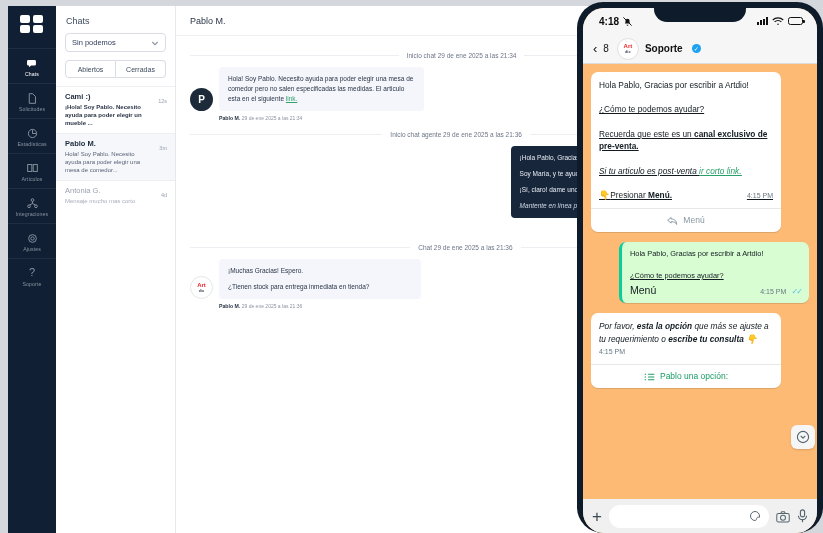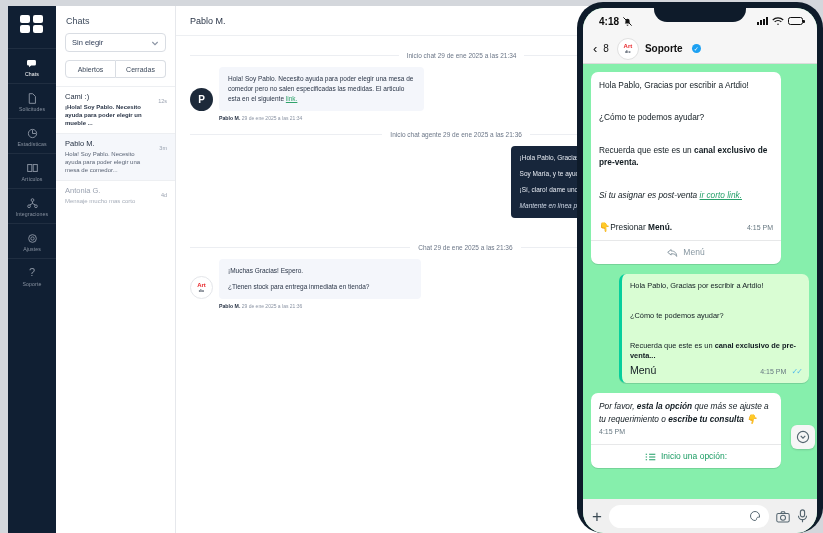--- a/index.html
+++ b/index.html
@@ -57,21 +57,21 @@
     color: #3d4a5c; display: flex; align-items: center; justify-content: center;
     cursor: pointer; background: #fff;
   }
   .seg:first-child { border-radius: 4px 0 0 4px; }
   .seg:last-child { border-radius: 0 4px 4px 0; border-left: none; }
   .conv {
     padding: 5px 9px 6px; border-top: 1px solid #edeff2;
     position: relative; cursor: pointer;
   }
   .conv.selected { background: #f5f7fb; }
-  .conv-name { font-size: 7.5px; font-weight: normal; color: #1f2b3d; margin-bottom: 2px; }
+  .conv-name { font-size: 7.5px; font-weight: bold; color: #1f2b3d; margin-bottom: 2px; }
   .conv-name.muted { font-weight: normal; color: #9aa2b0; }
   .conv-prev { font-size: 6px; color: #5a6475; line-height: 8px; width: 86px; }
   .conv-prev.bold { font-weight: bold; color: #2a3547; }
   .conv-prev.muted { color: #a7aeba; }
   .conv-time { position: absolute; right: 8px; top: 11px; font-size: 5.5px; color: #9aa2b0; }
 
   
   #conv-main { flex: 1; display: flex; flex-direction: column; background: #fff; min-width: 0; }
   #conv-header {
     height: 30px; border-bottom: 1px solid #edeff2; display: flex;
@@ -112,21 +112,21 @@
     width: 104px; height: 104px; border-radius: 50%;
     background: #25d366;
   }
   #phone {
     position: absolute; right: 0px; top: 2px;
     width: 246px; height: 531px;
     background: #0e1b2a; border-radius: 26px;
     padding: 6px 6px 0; overflow: hidden;
   }
   #phone-screen {
-    width: 100%; height: 100%; background: #86efac;
+    width: 100%; height: 100%; background: #fdba74;
     border-radius: 21px; overflow: hidden; position: relative;
     display: flex; flex-direction: column;
   }
   #status-bar {
     height: 26px; background: #f6f6f6; display: flex; align-items: center;
     justify-content: space-between; padding: 0 14px 0 16px;
     font-size: 10px; font-weight: bold; color: #0b0b0b; position: relative;
   }
   #status-bar .left { display: flex; align-items: center; gap: 3px; }
   .notch {
@@ -165,21 +165,21 @@
 
   #phone-chat { flex: 1; padding: 8px 8px 0; overflow: hidden; position: relative; }
 
   .wa-bubble {
     border-radius: 7px; padding: 7px 8px 5px; font-size: 8.3px; line-height: 12.4px;
     color: #111b21; position: relative; box-shadow: 0 1px 0.5px rgba(11,20,26,.13);
     max-width: 190px;
   }
   .wa-in { background: #ffffff; margin-right: 28px; }
   .wa-out { background: #d9fdd3; margin-left: 28px; border-left: 3px solid #06cf9c; }
-  .wa-bubble p + p { margin-top: 20px; }
+  .wa-bubble p + p { margin-top: 12px; text-decoration: underline; }
   .wa-bubble a { color: #27a06a; text-decoration: underline; }
   .wa-time { font-size: 7px; color: #667781; white-space: nowrap; }
   .wa-footbtn {
     border-top: 1px solid #e7e8e9; margin: 6px -8px -5px; padding: 5px 0;
     display: flex; align-items: center; justify-content: center; gap: 5px;
     font-size: 8.5px; color: #8696a0; cursor: pointer;
   }
   .wa-footbtn.green { color: #1a9c63; }
   .wa-menu-line { display: flex; align-items: baseline; justify-content: space-between; margin-top: 3px; }
   .wa-menu-line .mtxt { font-size: 10.5px; color: #111b21; }
@@ -281,21 +281,21 @@
     <div class="rail-item">
       <span class="rail-ico">?</span>
       <span class="rail-label">Soporte</span>
     </div>
   </div>
 
   <div id="chat-list-col">
     <div id="chat-list-title">Chats</div>
 
     <div class="select-box">
-      <span class="val">Sin elegir</span>
+      <span class="val">Sin podemos</span>
       <svg class="chev" viewBox="0 0 12 12">
           <path d="M2 4.5l4 4 4-4"></path>
         </svg>
     </div>
 
     <div class="seg-row">
       <div class="seg">Abiertos</div>
       <div class="seg">Cerradas</div>
     </div>
 
@@ -430,44 +430,41 @@
     <div id="phone-chat">
 
       <div class="msg-block">
         <div class="wa-bubble wa-in">
           <p>Hola Pablo, Gracias por escribir a Artdio!</p>
           <p>¿Cómo te podemos ayudar?</p>
           <p>
             <span>Recuerda que este es un </span><b>canal exclusivo de pre-venta.</b>
           </p>
           <p>
-            <i>Si tu asignar es post-venta </i><a href="#" style="font-style:italic">ir corto link.</a>
+            <i>Si tu articulo es post-venta </i><a href="#" style="font-style:italic">ir corto link.</a>
           </p>
           <p style="display:flex;align-items:baseline;justify-content:space-between;gap:0">
             <span>
               <span class="pointer">👇</span><span>Presionar </span><b>Menú.</b>
             </span>
             <span class="wa-time">4:15 PM</span>
           </p>
           <div class="wa-footbtn">
             <svg width="11" height="10" viewBox="0 0 16 14" fill="none" stroke="currentColor" stroke-width="1.4">
               <path d="M6 2L1 6l5 4V8c5 0 7 1.5 8 4 .3-5-3-8-8-8V2z"></path>
             </svg>
             <span>Menú</span>
           </div>
         </div>
       </div>
 
       <div class="msg-block">
         <div class="wa-bubble wa-out">
           <p style="font-size:7.4px;line-height:10px">Hola Pablo, Gracias por escribir a Artdio!</p>
           <p style="font-size:7.4px;line-height:10px">¿Cómo te podemos ayudar?</p>
-          <p style="font-size:7.4px;line-height:10px">
-            <span>Recuerda que este es un </span><b>canal exclusivo de pre-venta...</b>
-          </p>
           <div class="wa-menu-line">
             <span class="mtxt">Menú</span>
             <span>
               <span class="wa-time">4:15 PM</span>
               <span class="ticks">✓✓</span>
             </span>
           </div>
         </div>
       </div>
 
@@ -475,21 +472,21 @@
         <div class="wa-bubble wa-in">
           <p style="font-style:italic">
             <span>Por favor, </span><b>esta la opción</b><span> que más se ajuste a tu requerimiento o </span><b>escribe tu consulta</b>
             <span class="pointer">👇</span>
             <span class="wa-time" style="font-style:normal">4:15 PM</span>
           </p>
           <div class="wa-footbtn green">
             <svg width="11" height="10" viewBox="0 0 16 14" fill="none" stroke="currentColor" stroke-width="1.5">
               <path d="M1 3h2M1 7h2M1 11h2M6 3h9M6 7h9M6 11h9"></path>
             </svg>
-            <span>Inicio una opción:</span>
+            <span>Pablo una opción:</span>
           </div>
         </div>
       </div>
 
       <div id="scroll-down-btn">
         <svg width="14" height="14" viewBox="0 0 16 16" fill="none" stroke="#54656f" stroke-width="1.3">
           <circle cx="8" cy="8" r="6.4"></circle>
             <path d="M5.4 6.8L8 9.4l2.6-2.6"></path>
         </svg>
       </div>

